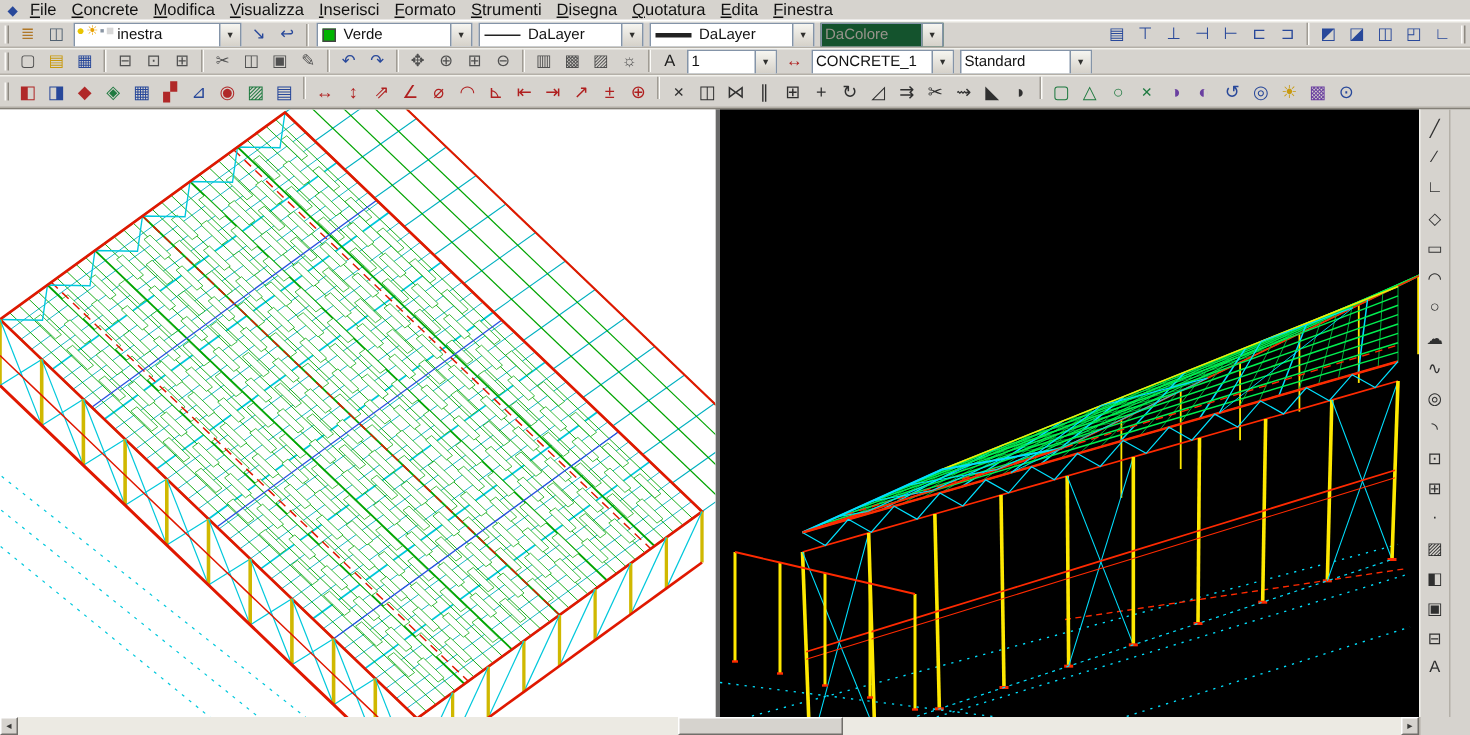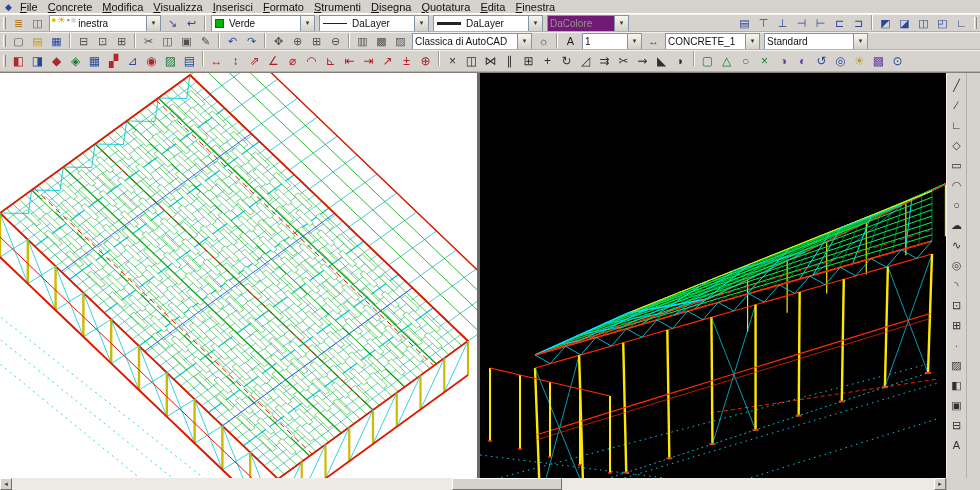--- a/index.html
+++ b/index.html
@@ -18,21 +18,21 @@
   .tbtn{width:19px;height:17px;display:flex;align-items:center;justify-content:center;
         font-size:11px;line-height:1;cursor:default;border:1px solid transparent}
   .tbtn3{height:20px;font-size:12px}
   .sep{width:0;height:15px;border-left:1px solid #a09c94;border-right:1px solid #fcfbf8;margin:0 3px}
   .combo{height:17px;margin:0 2px;background:#fff;border:1px solid #8494a8;
          display:flex;align-items:center;font-size:10px;cursor:default;flex:0 0 auto}
   .combo .val{flex:1;padding:0 2px;white-space:nowrap;overflow:hidden}
   .combo .dd{width:14px;align-self:stretch;background:linear-gradient(#f6f5f0,#d5d1c9);
              border-left:1px solid #8494a8;display:flex;align-items:center;justify-content:center;
              font-size:7px;color:#30302e}
-  .combo.disabled{background:#701a75;color:#98948c}
+  .combo.disabled{background:#14532d;color:#98948c}
   .lyr-ico{font-size:9px;margin-left:1px;line-height:1}
   .swatch{width:9px;height:9px;margin:0 3px;border:1px solid #444;flex:0 0 auto}
   .lt-sample{width:24px;height:1px;background:#222;margin:0 3px;flex:0 0 auto}
   .lw-sample{width:24px;height:3px;background:#222;margin:0 3px;flex:0 0 auto}
   .workarea{display:flex;height:406px;border-top:1px solid #848078}
   .vp{position:relative;height:100%;overflow:hidden}
   #vp-left{width:477px;background:#fff}
   .vp-divider{width:3px;background:#6a6a6a;height:100%}
   #vp-right{width:466px;background:#000}
   .vp svg{display:block}
@@ -150,41 +150,37 @@
       <div class="sep"></div>
       <div class="tbtn" title="pan-icon" style="color: rgb(80, 80, 80);">✥</div>
       <div class="tbtn" title="zoom-realtime-icon" style="color: rgb(80, 80, 80);">⊕</div>
       <div class="tbtn" title="zoom-window-icon" style="color: rgb(80, 80, 80);">⊞</div>
       <div class="tbtn" title="zoom-previous-icon" style="color: rgb(80, 80, 80);">⊖</div>
       <div class="sep"></div>
       <div class="tbtn" title="properties-icon" style="color: rgb(80, 80, 80);">▥</div>
       <div class="tbtn" title="designcenter-icon" style="color: rgb(80, 80, 80);">▩</div>
       <div class="tbtn" title="tool-palettes-icon" style="color: rgb(80, 80, 80);">▨</div>
     </span>
-  <div class="combo" style="width:120px">
-    <span class="val">Classica di AutoCAD</span>
-    <span class="dd">▾</span>
-  </div>
   <span id="r2b" class="iconset">
       <div class="tbtn" title="workspace-settings-icon" style="color: rgb(80, 80, 80);">☼</div>
       <div class="sep"></div>
       <div class="tbtn" title="text-style-icon" style="color: rgb(32, 32, 32);">A</div>
     </span>
   <div class="combo" style="width:60px">
     <span class="val">1</span>
     <span class="dd">▾</span>
   </div>
   <span id="r2c" class="iconset">
       <div class="tbtn" title="dim-style-icon" style="color: rgb(176, 32, 32);">↔</div>
     </span>
   <div class="combo" style="width:95px">
     <span class="val">CONCRETE_1</span>
     <span class="dd">▾</span>
   </div>
-  <div class="combo" style="width:104px">
+  <div class="combo" style="width:88px">
     <span class="val">Standard</span>
     <span class="dd">▾</span>
   </div>
   <span style="flex:1"></span>
 </div>
 
 <div class="tbrow" id="row3">
   <span class="grip"></span>
   <span id="row3-icons" class="iconset">
       <div class="tbtn tbtn3" title="concrete-beam-icon" style="color: rgb(176, 40, 40);">◧</div>

